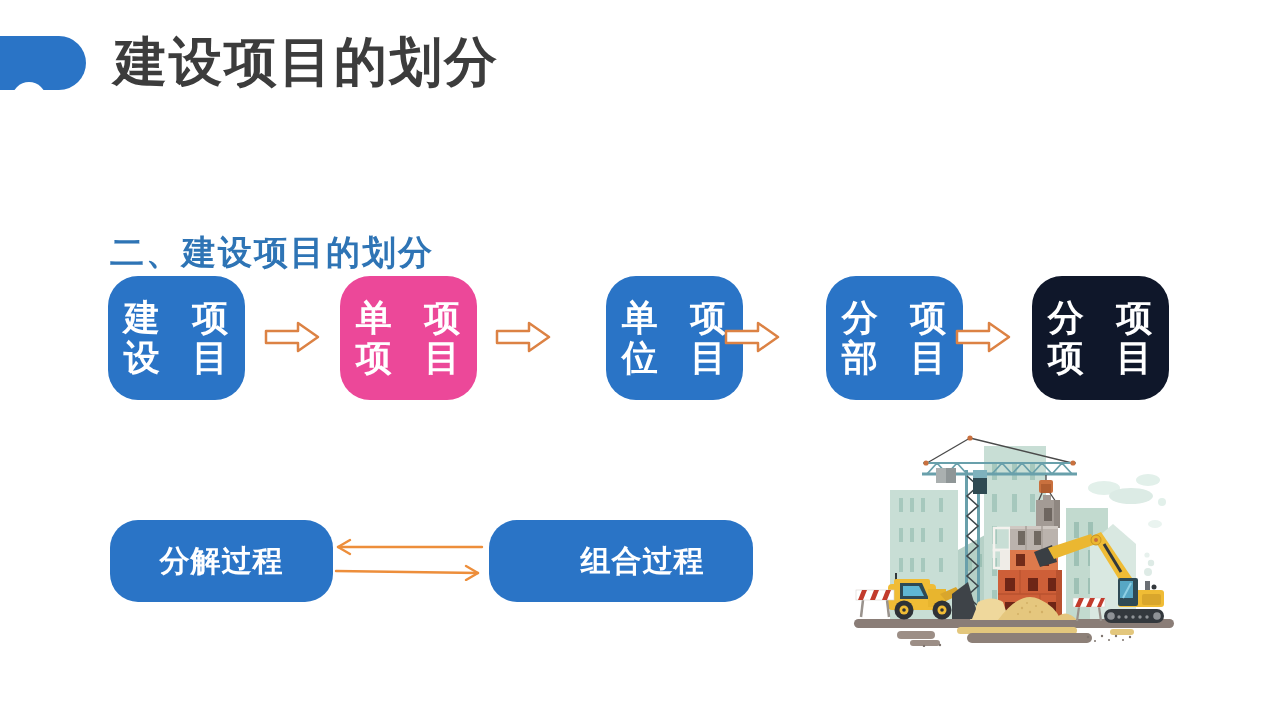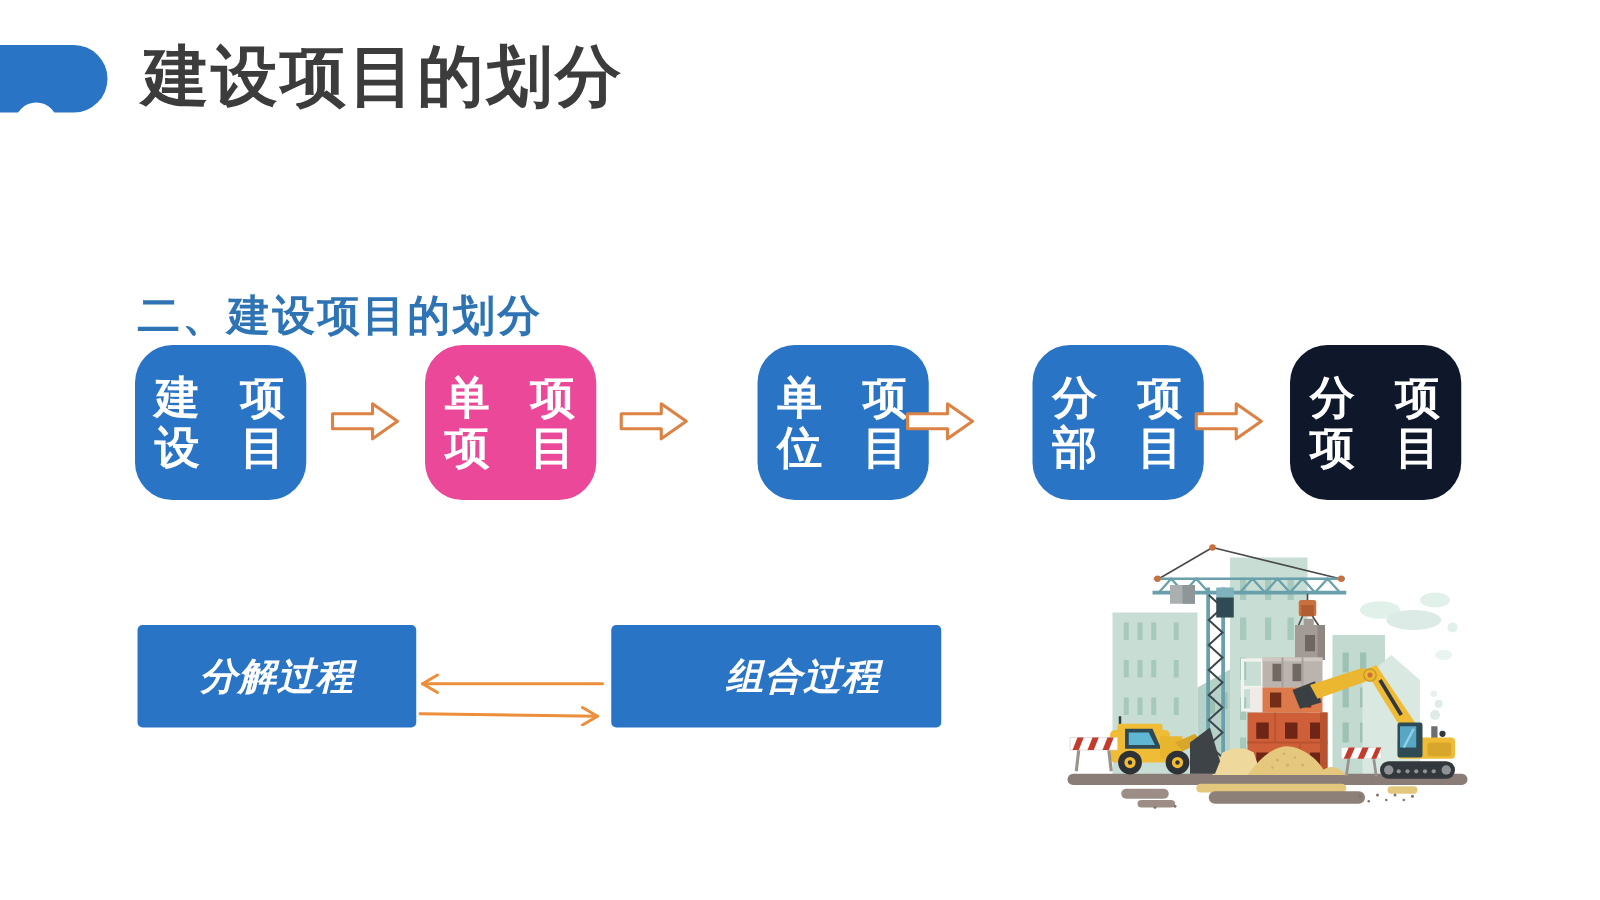--- a/index.html
+++ b/index.html
@@ -38,23 +38,23 @@
     font-size:36px;font-weight:600;line-height:40px;letter-spacing:1px;
     text-align:center;
   }
   .flow-box .ln{display:block;}
 
   
   .block-arrow{top:321px;width:56px;height:32px;}
 
   
   .process-box{
-    top:500px;height:82px;border-radius:4px;background:#2A74C6;color:#ffffff;
+    top:520px;height:82px;border-radius:28px;background:#2A74C6;color:#ffffff;
     display:flex;align-items:center;justify-content:center;
-    font-size:30px;font-weight:600;letter-spacing:1px;font-style:italic;
+    font-size:30px;font-weight:600;letter-spacing:1px;
   }
   .thin-arrows{left:330px;top:533px;width:156px;height:48px;}
 
   
   .illustration{left:842px;top:432px;width:440px;height:215px;}
 </style>
 </head>
 <body>
 
 <div class="abs header-pill" style="background-color: rgb(42, 116, 198);">

